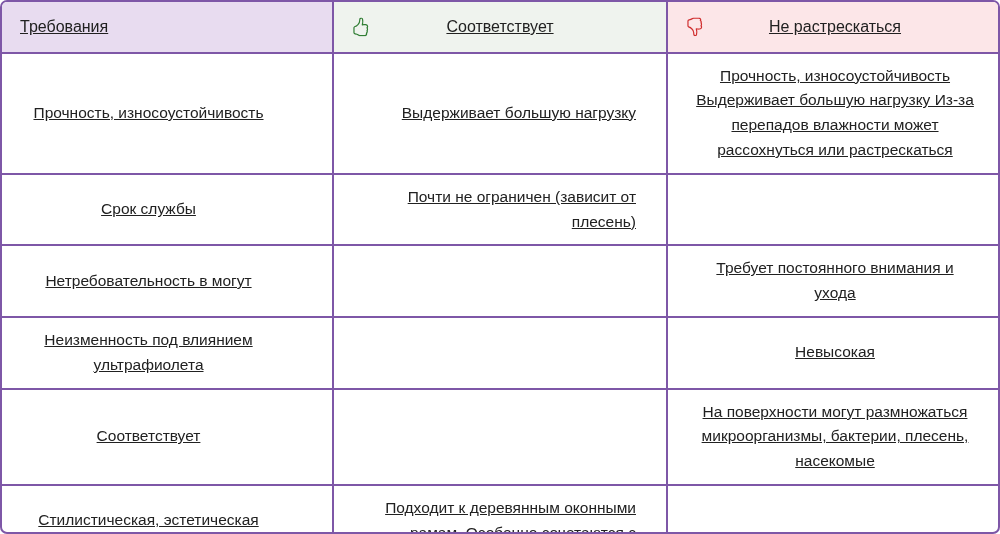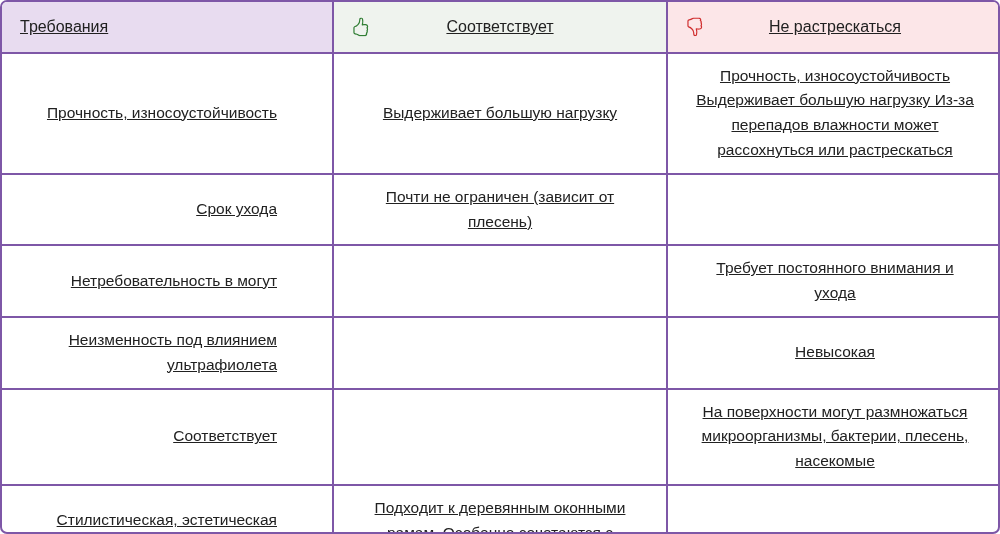--- a/index.html
+++ b/index.html
@@ -65,25 +65,25 @@
     left:17px;top:50%;
     transform:translateY(-50%);
     width:19px;height:19px;
     display:inline-block;
   }
   .icon svg{width:100%;height:100%;display:block;}
   .icon.ok{color:var(--okIcon);}
   .icon.bad{color:var(--badIcon);}
 
   td.req{
-    text-align:right;
+    text-align:center;
     padding:10px 55px 10px 18px;
   }
   td.ok{
-    text-align:center;
+    text-align:right;
     padding:10px 30px;
   }
   td.bad{
     text-align:center;
     padding:10px 28px;
   }
   tr.r1 td{height:110px;}
   tr.r2 td{height:65px;}
   tr.r3 td{height:65px;}
   tr.r4 td{height:65px;}
@@ -123,21 +123,21 @@
         </th>
       </tr>
     </thead>
     <tbody>
       <tr class="r1">
         <td class="req">Прочность, износоустойчивость</td>
         <td class="ok">Выдерживает большую нагрузку</td>
         <td class="bad">Прочность, износоустойчивость Выдерживает большую нагрузку Из-за перепадов влажности может рассохнуться или растрескаться</td>
       </tr>
       <tr class="r2">
-        <td class="req">Срок ухода</td>
+        <td class="req">Срок службы</td>
         <td class="ok">Почти не ограничен (зависит от плесень)</td>
         <td class="bad"></td>
       </tr>
       <tr class="r3">
         <td class="req">Нетребовательность в могут</td>
         <td class="ok"></td>
         <td class="bad">Требует постоянного внимания и ухода</td>
       </tr>
       <tr class="r4">
         <td class="req">Неизменность под влиянием ультрафиолета</td>

